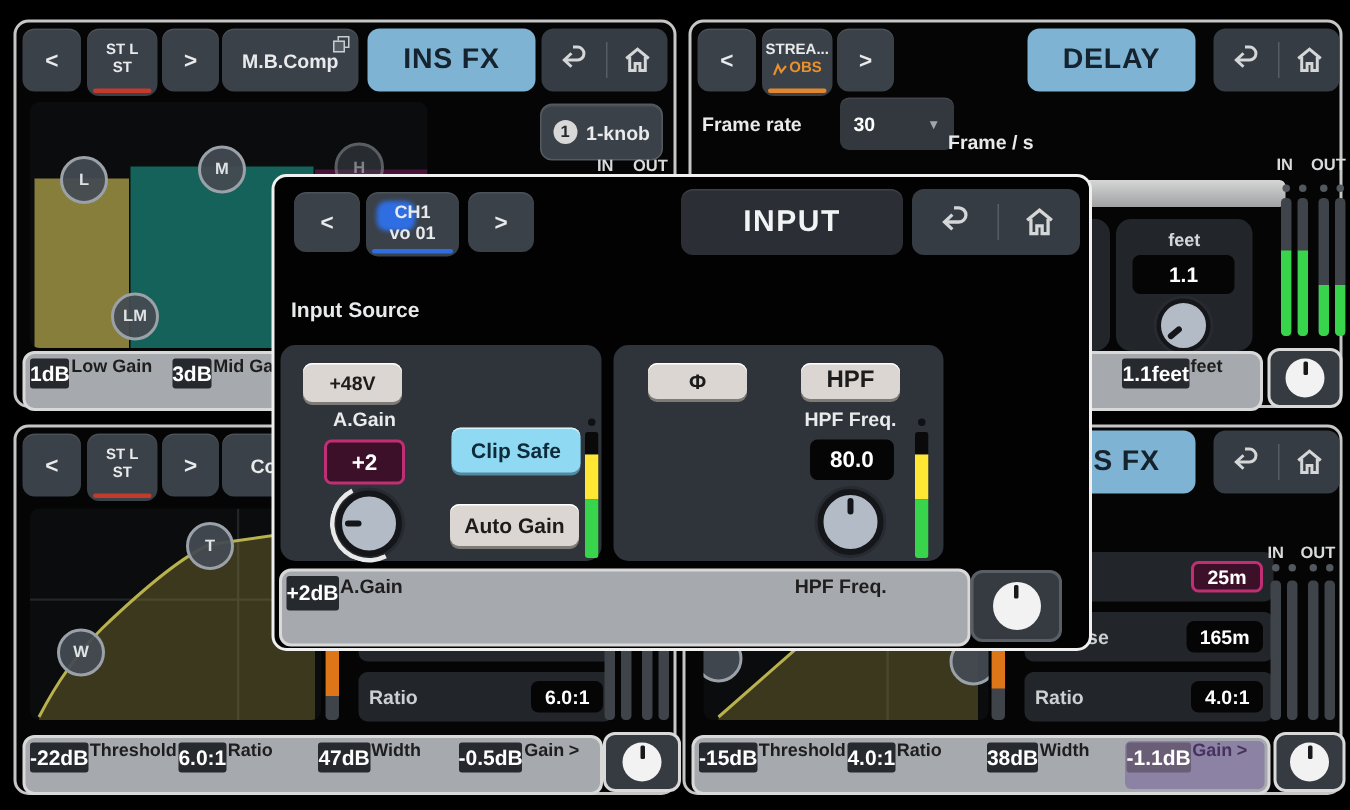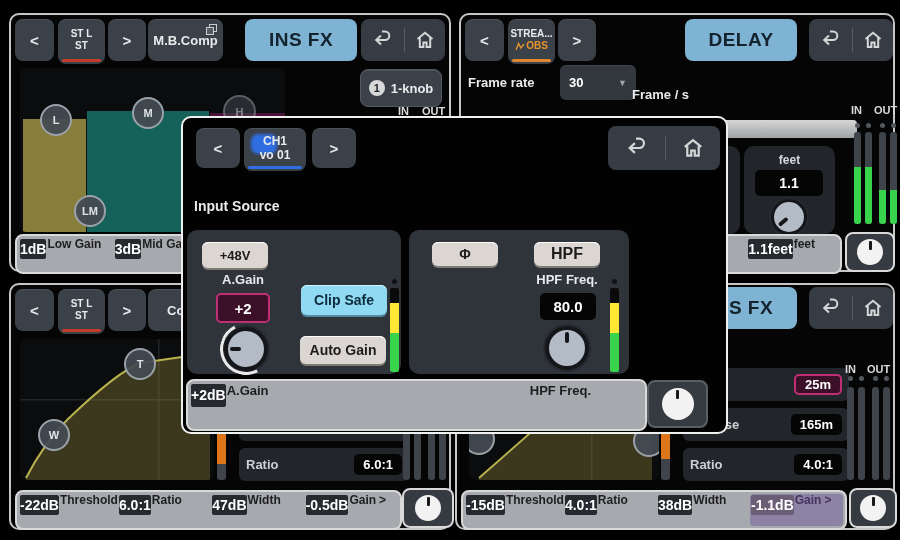--- a/index.html
+++ b/index.html
@@ -89,21 +89,21 @@
         <span>&lt;</span>
       </div>
     <div class="btn chanbtn" style="left:47px;top:4px;width:47px;height:42px;">
       <span>ST L</span>
       <span>ST</span>
       <span class="underbar" style="background:#c23b2b;"></span>
     </div>
     <div class="btn chev" style="left:97px;top:4px;width:38px;height:42px;">
         <span>&gt;</span>
       </div>
-    <div class="btn" style="left:137px;top:4px;width:75px;height:42px;font-size:13px;">
+    <div class="btn" style="left:137px;top:4px;width:91px;height:42px;font-size:13px;">
       <span>M.B.Comp</span>
       <span class="copyic"></span>
     </div>
     <div class="btn bluebtn" style="left:234px;top:4px;width:112px;height:42px;">
         <span>INS FX</span>
       </div>
     <div class="navgrp" style="left:350px;top:4px;width:84px;height:42px;">
       <span class="icon">
           <svg width="22" height="20" viewBox="0 0 22 20">
             <path d="M6 10 h8 a4.3 4.3 0 0 0 0 -8.6 h-3" fill="none" stroke="#d4d6d8" stroke-width="2"></path>
@@ -412,20 +412,23 @@
       </div>
     <div class="btn chanbtn" style="left:61px;top:10px;width:62px;height:40px;font-size:12px;line-height:14px;">
       <span class="chblob"></span>
       <span class="ztxt">CH1</span>
       <span class="ztxt">vo 01</span>
       <span class="underbar" style="background:#2f6ee2;"></span>
     </div>
     <div class="btn chev" style="left:129px;top:10px;width:44px;height:40px;">
         <span>&gt;</span>
       </div>
+    <div class="btn titlebox" style="left:271px;top:8px;width:148px;height:44px;">
+        <span>INPUT</span>
+      </div>
     <div class="navgrp" style="left:425px;top:8px;width:112px;height:44px;">
       <span class="icon">
           <svg width="24" height="22" viewBox="0 0 22 20">
             <path d="M6 10 h8 a4.3 4.3 0 0 0 0 -8.6 h-3" fill="none" stroke="#d4d6d8" stroke-width="2"></path>
             <path d="M10 5.5 L5.2 10 L10 14.5" fill="none" stroke="#d4d6d8" stroke-width="2"></path>
           </svg>
         </span>
       <span class="navdiv"></span>
       <span class="icon">
           <svg width="22" height="22" viewBox="0 0 20 20">

